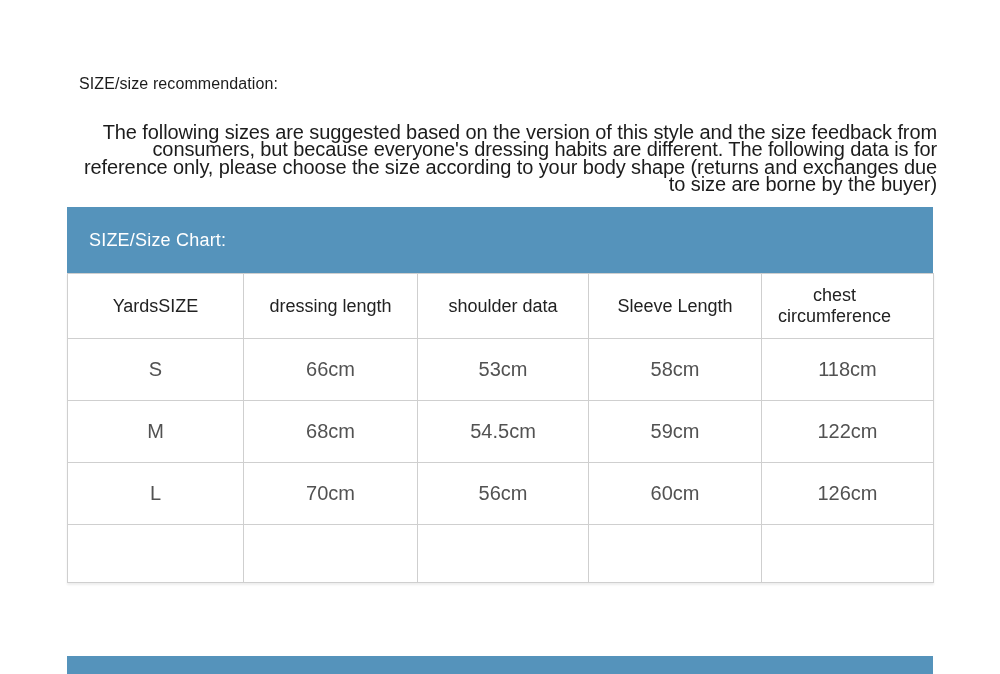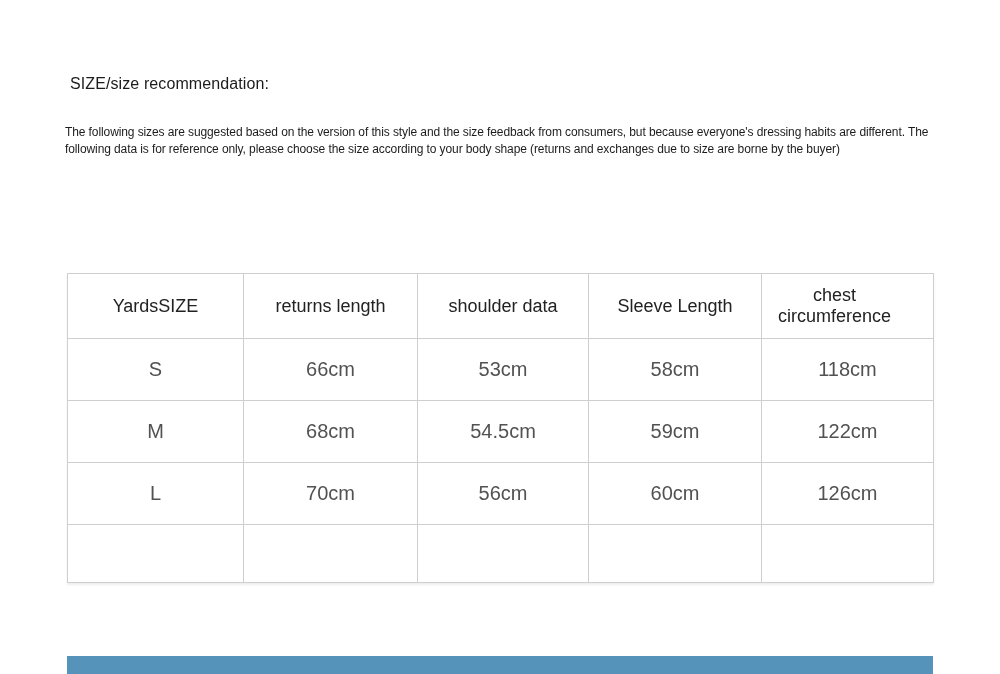--- a/index.html
+++ b/index.html
@@ -10,36 +10,37 @@
   }
   .page {
     position: relative;
     width: 1000px;
     height: 674px;
     background: #ffffff;
     overflow: hidden;
   }
   .title {
     position: absolute;
-    left: 70px;
+    left: 79px;
     top: 75px;
     font-size: 16px;
     font-weight: 500;
     color: #1c1c1c;
     letter-spacing: 0.1px;
   }
   .description {
     position: absolute;
     left: 65px;
     top: 124px;
     width: 872px;
-    font-size: 12px;
+    font-size: 20px;
     line-height: 17.4px;
     color: #1c1c1c;
     letter-spacing: -0.1px;
+    text-align: right;
   }
   .chart-header {
     position: absolute;
     left: 67px;
     top: 207px;
     width: 866px;
     height: 66px;
     background: #5593BB;
     display: flex;
     align-items: center;
@@ -99,33 +100,36 @@
 </style>
 </head>
 <body>
 
 <div class="page">
 
   <div class="title">SIZE/size recommendation:</div>
 
   <div class="description">The following sizes are suggested based on the version of this style and the size feedback from consumers, but because everyone's dressing habits are different. The following data is for reference only, please choose the size according to your body shape (returns and exchanges due to size are borne by the buyer)</div>
 
+  <div class="chart-header">
+    <span class="chart-header-label">SIZE/Size Chart:</span>
+  </div>
 
   <table class="size-table">
     <colgroup>
       <col style="width:176px">
       <col style="width:174px">
       <col style="width:171px">
       <col style="width:173px">
       <col style="width:172px">
     </colgroup>
     <tbody>
       <tr>
         <th>YardsSIZE</th>
-        <th>returns length</th>
+        <th>dressing length</th>
         <th>shoulder data</th>
         <th>Sleeve Length</th>
         <th class="left-align">chest circumference</th>
       </tr>
       <tr>
         <td>S</td>
         <td>66cm</td>
         <td>53cm</td>
         <td>58cm</td>
         <td>118cm</td>

